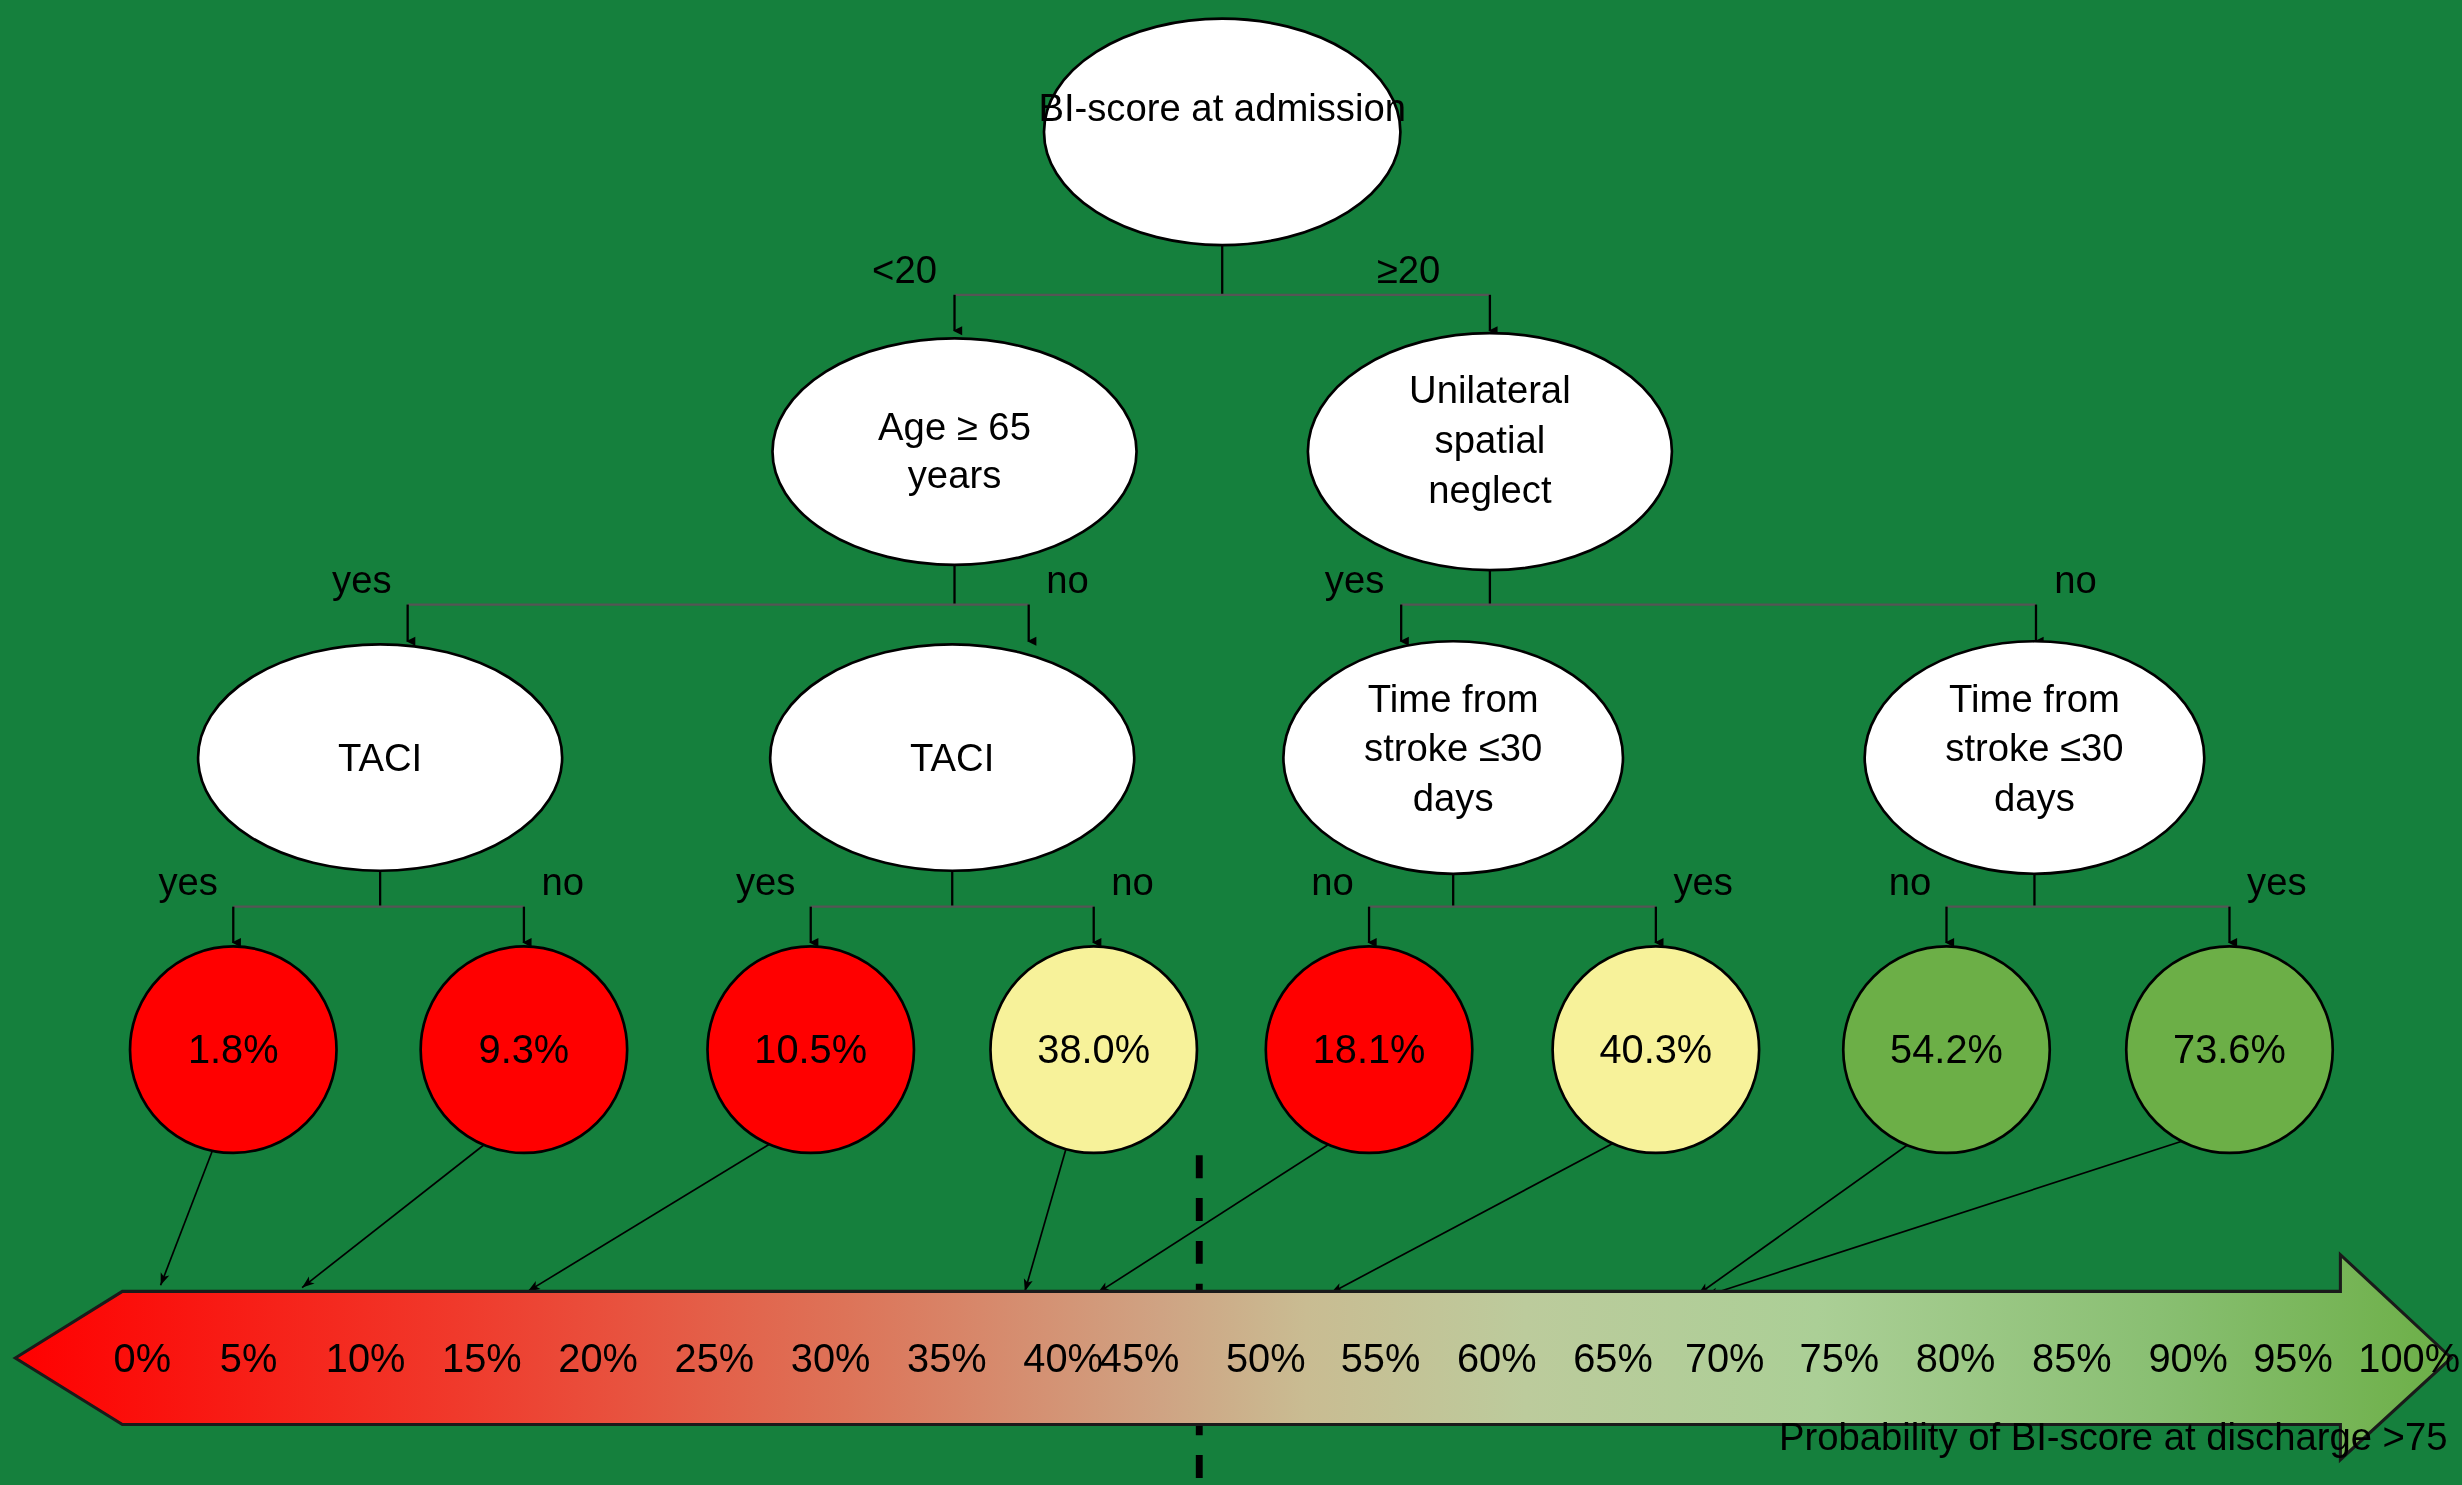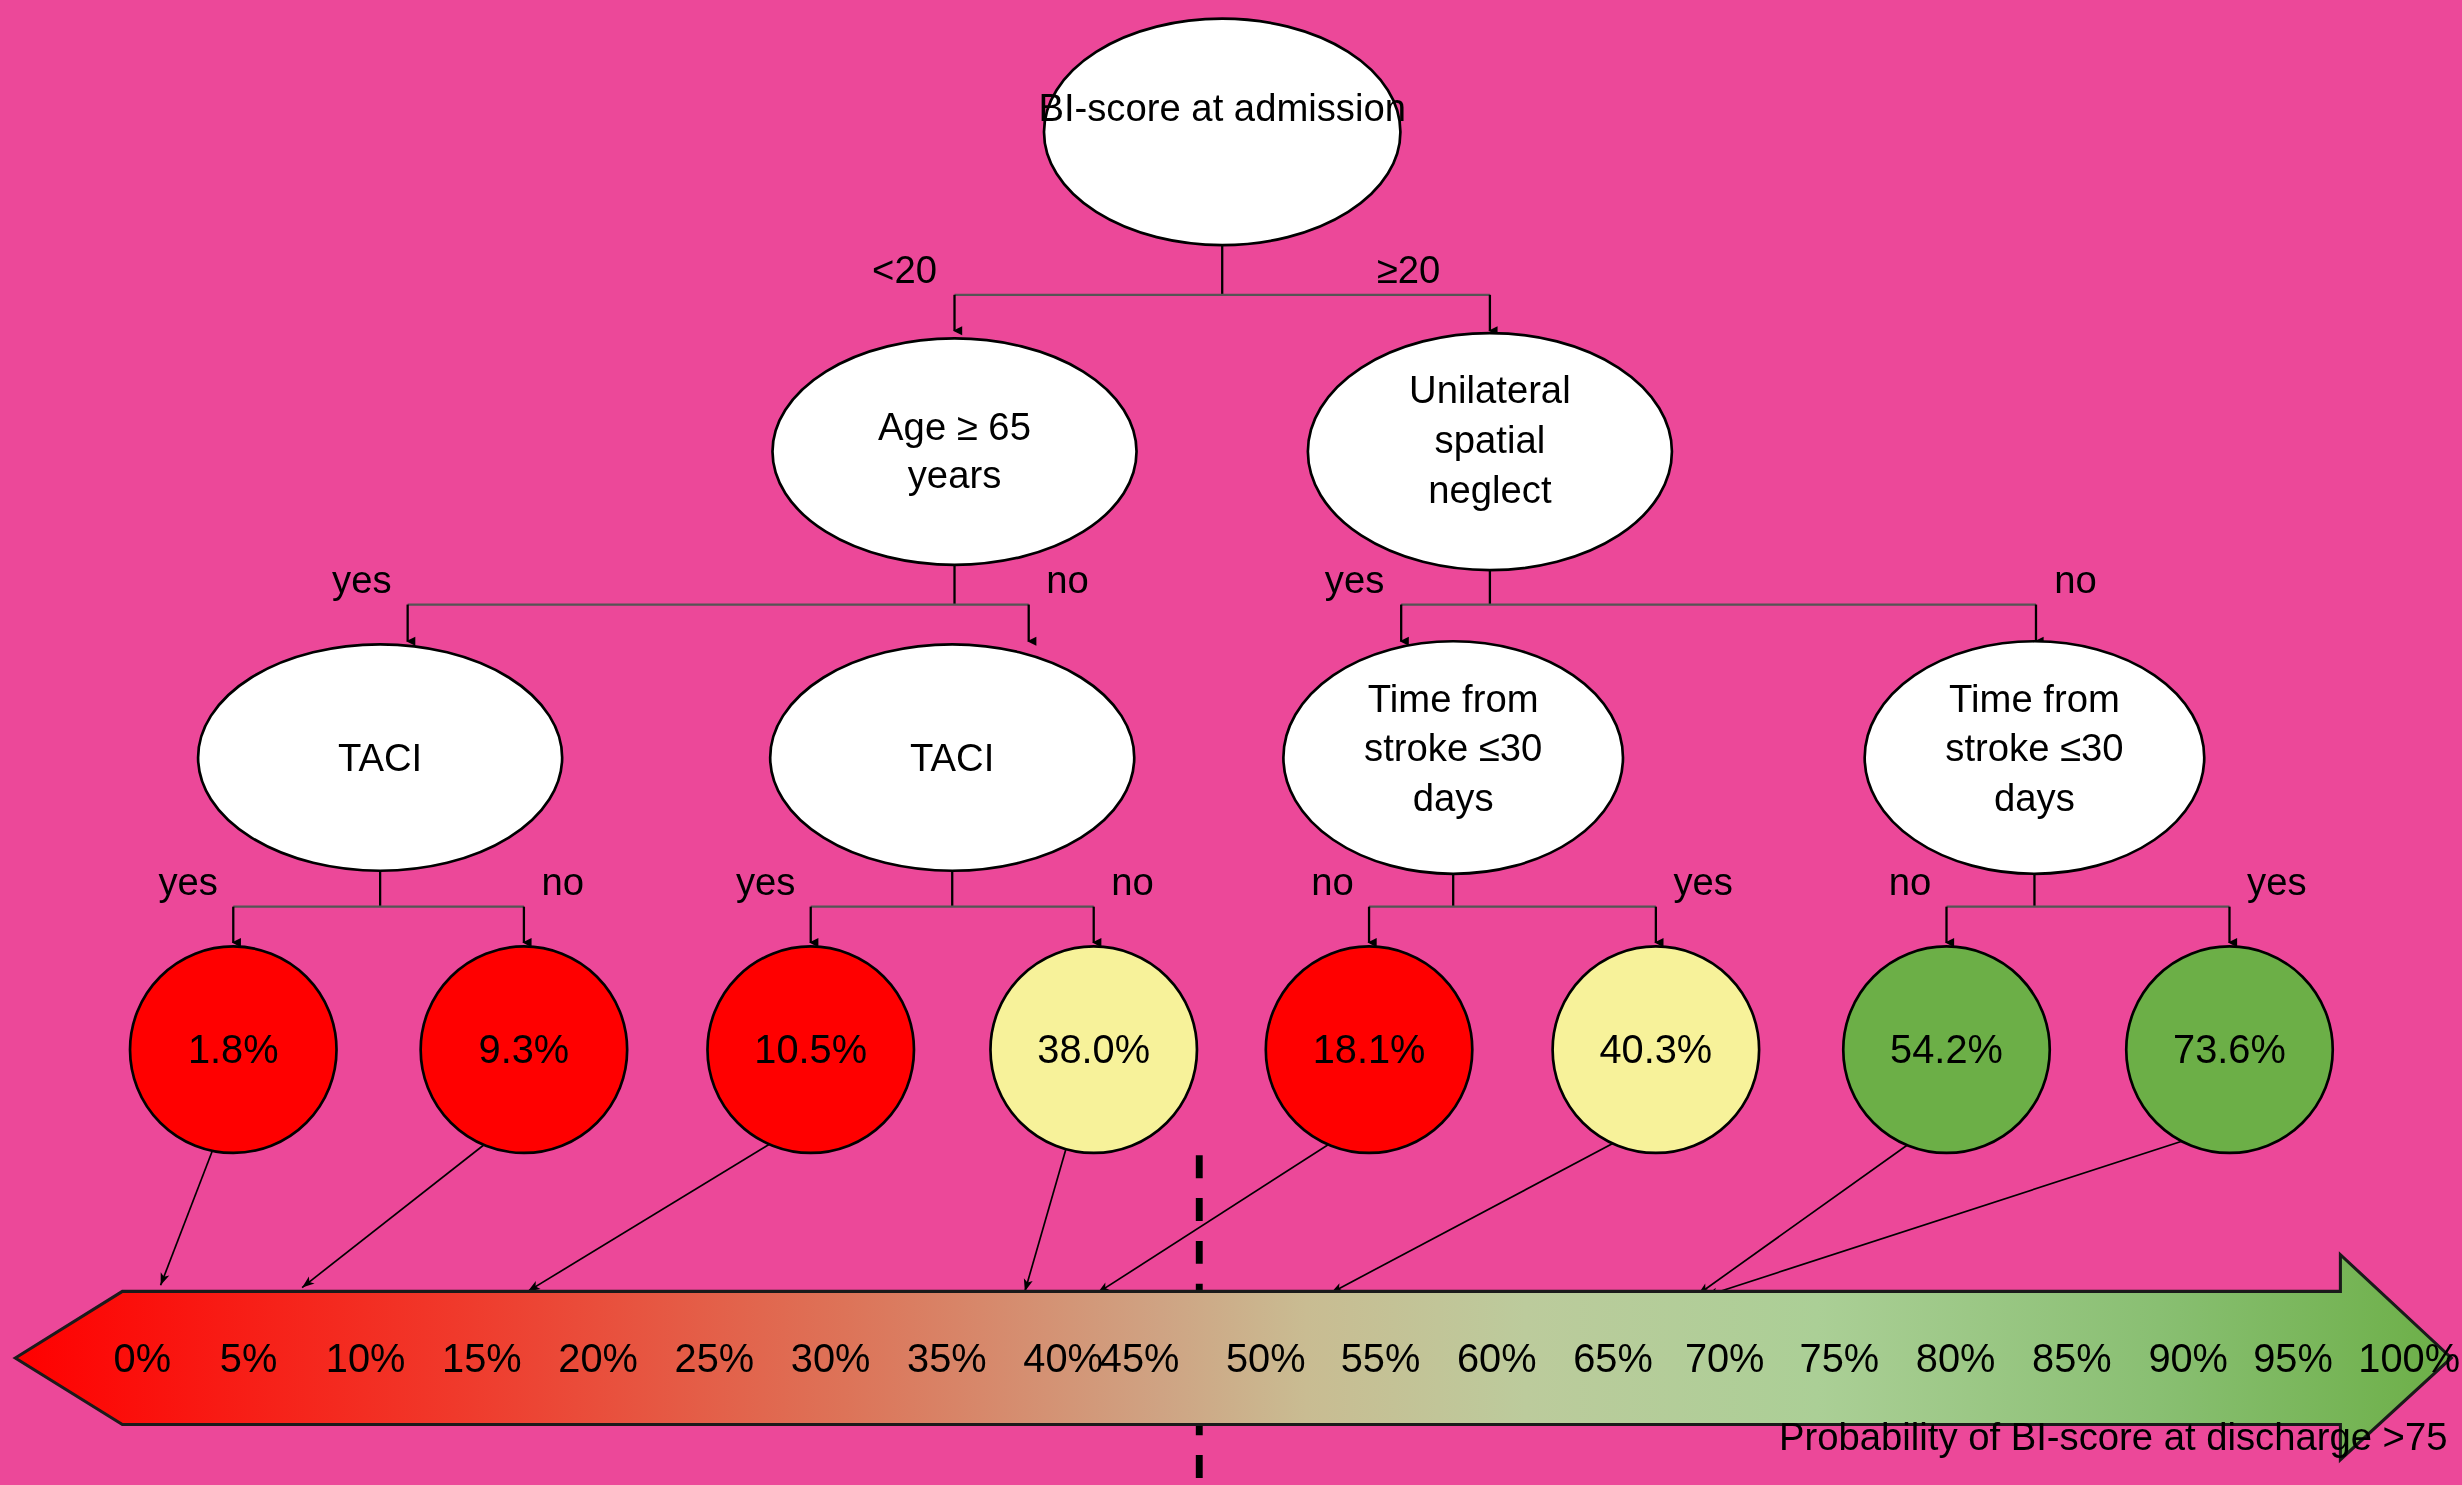--- a/index.html
+++ b/index.html
@@ -7,21 +7,21 @@
     padding: 0;
     background: #ffffff;
   }
   body {
     font-family: "Liberation Sans", sans-serif;
   }
   #stage {
     position: relative;
     width: 2462px;
     height: 1486px;
-    background: #ec4899;
+    background: #15803d;
     overflow: hidden;
   }
   #diagram-svg {
     position: absolute;
     left: 0;
     top: 0;
     width: 2462px;
     height: 1486px;
   }
   .node-text, .leaf-text, .edge-label, .tick-label, .scale-caption {

